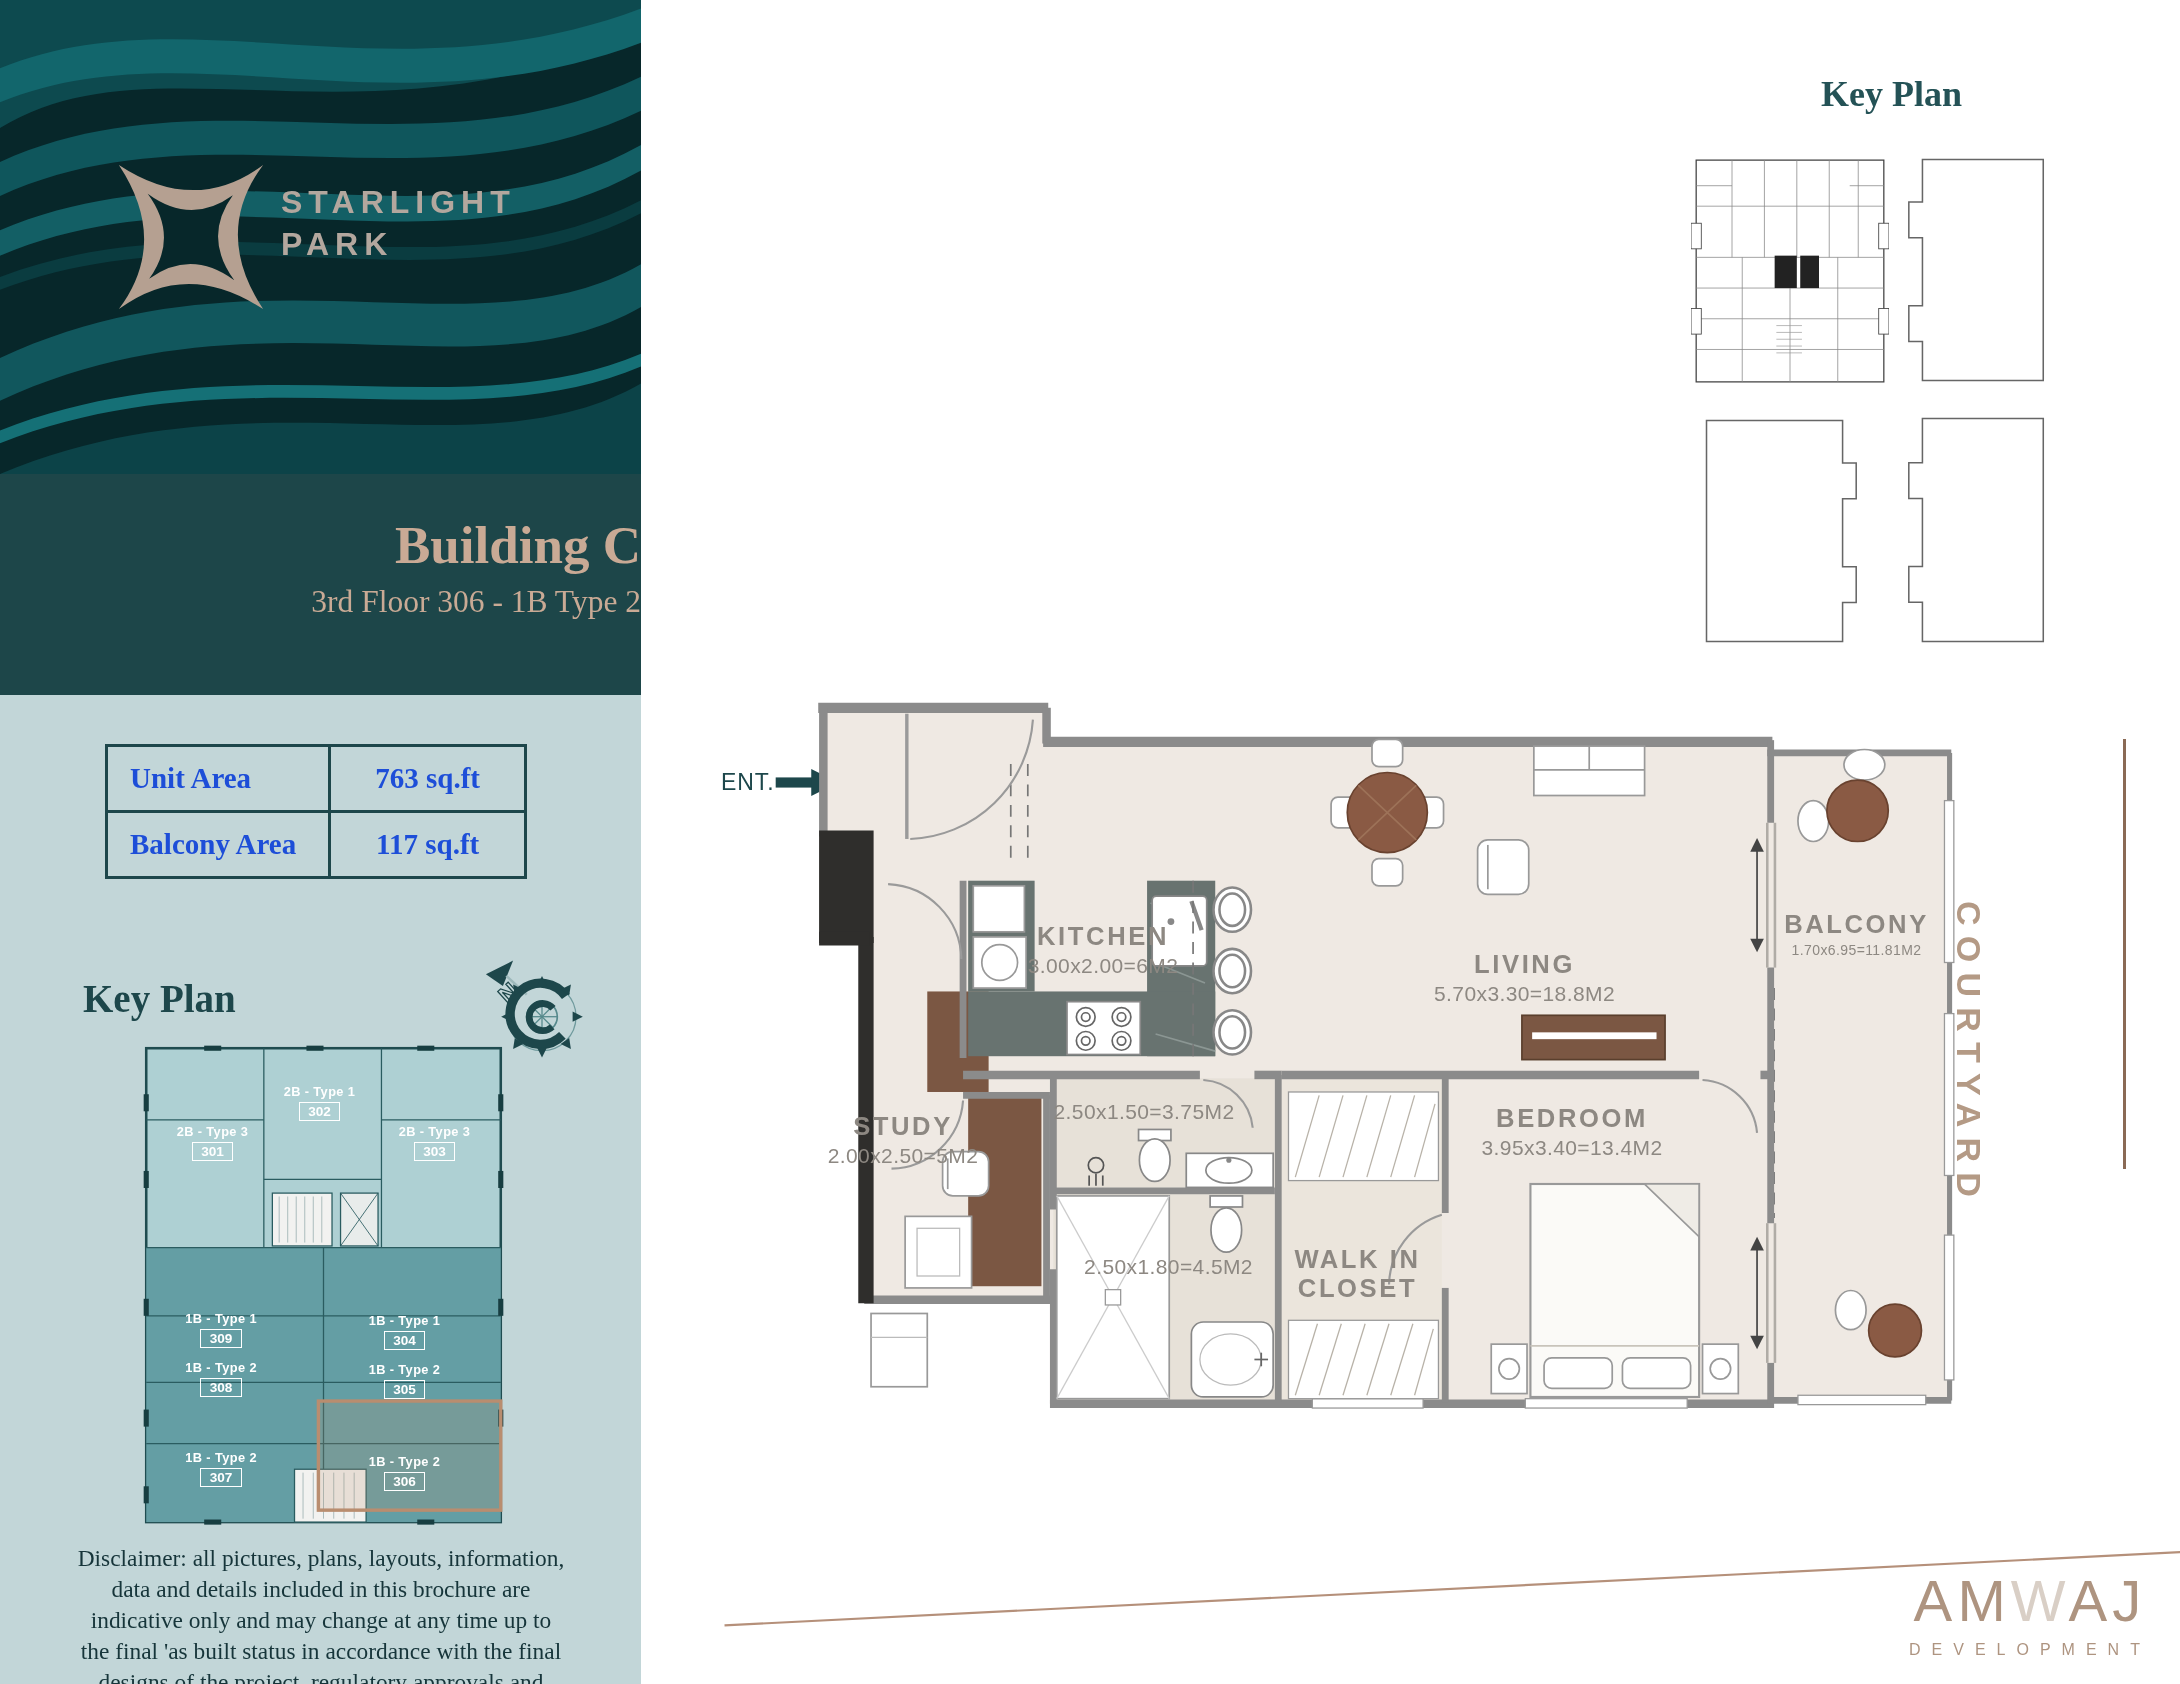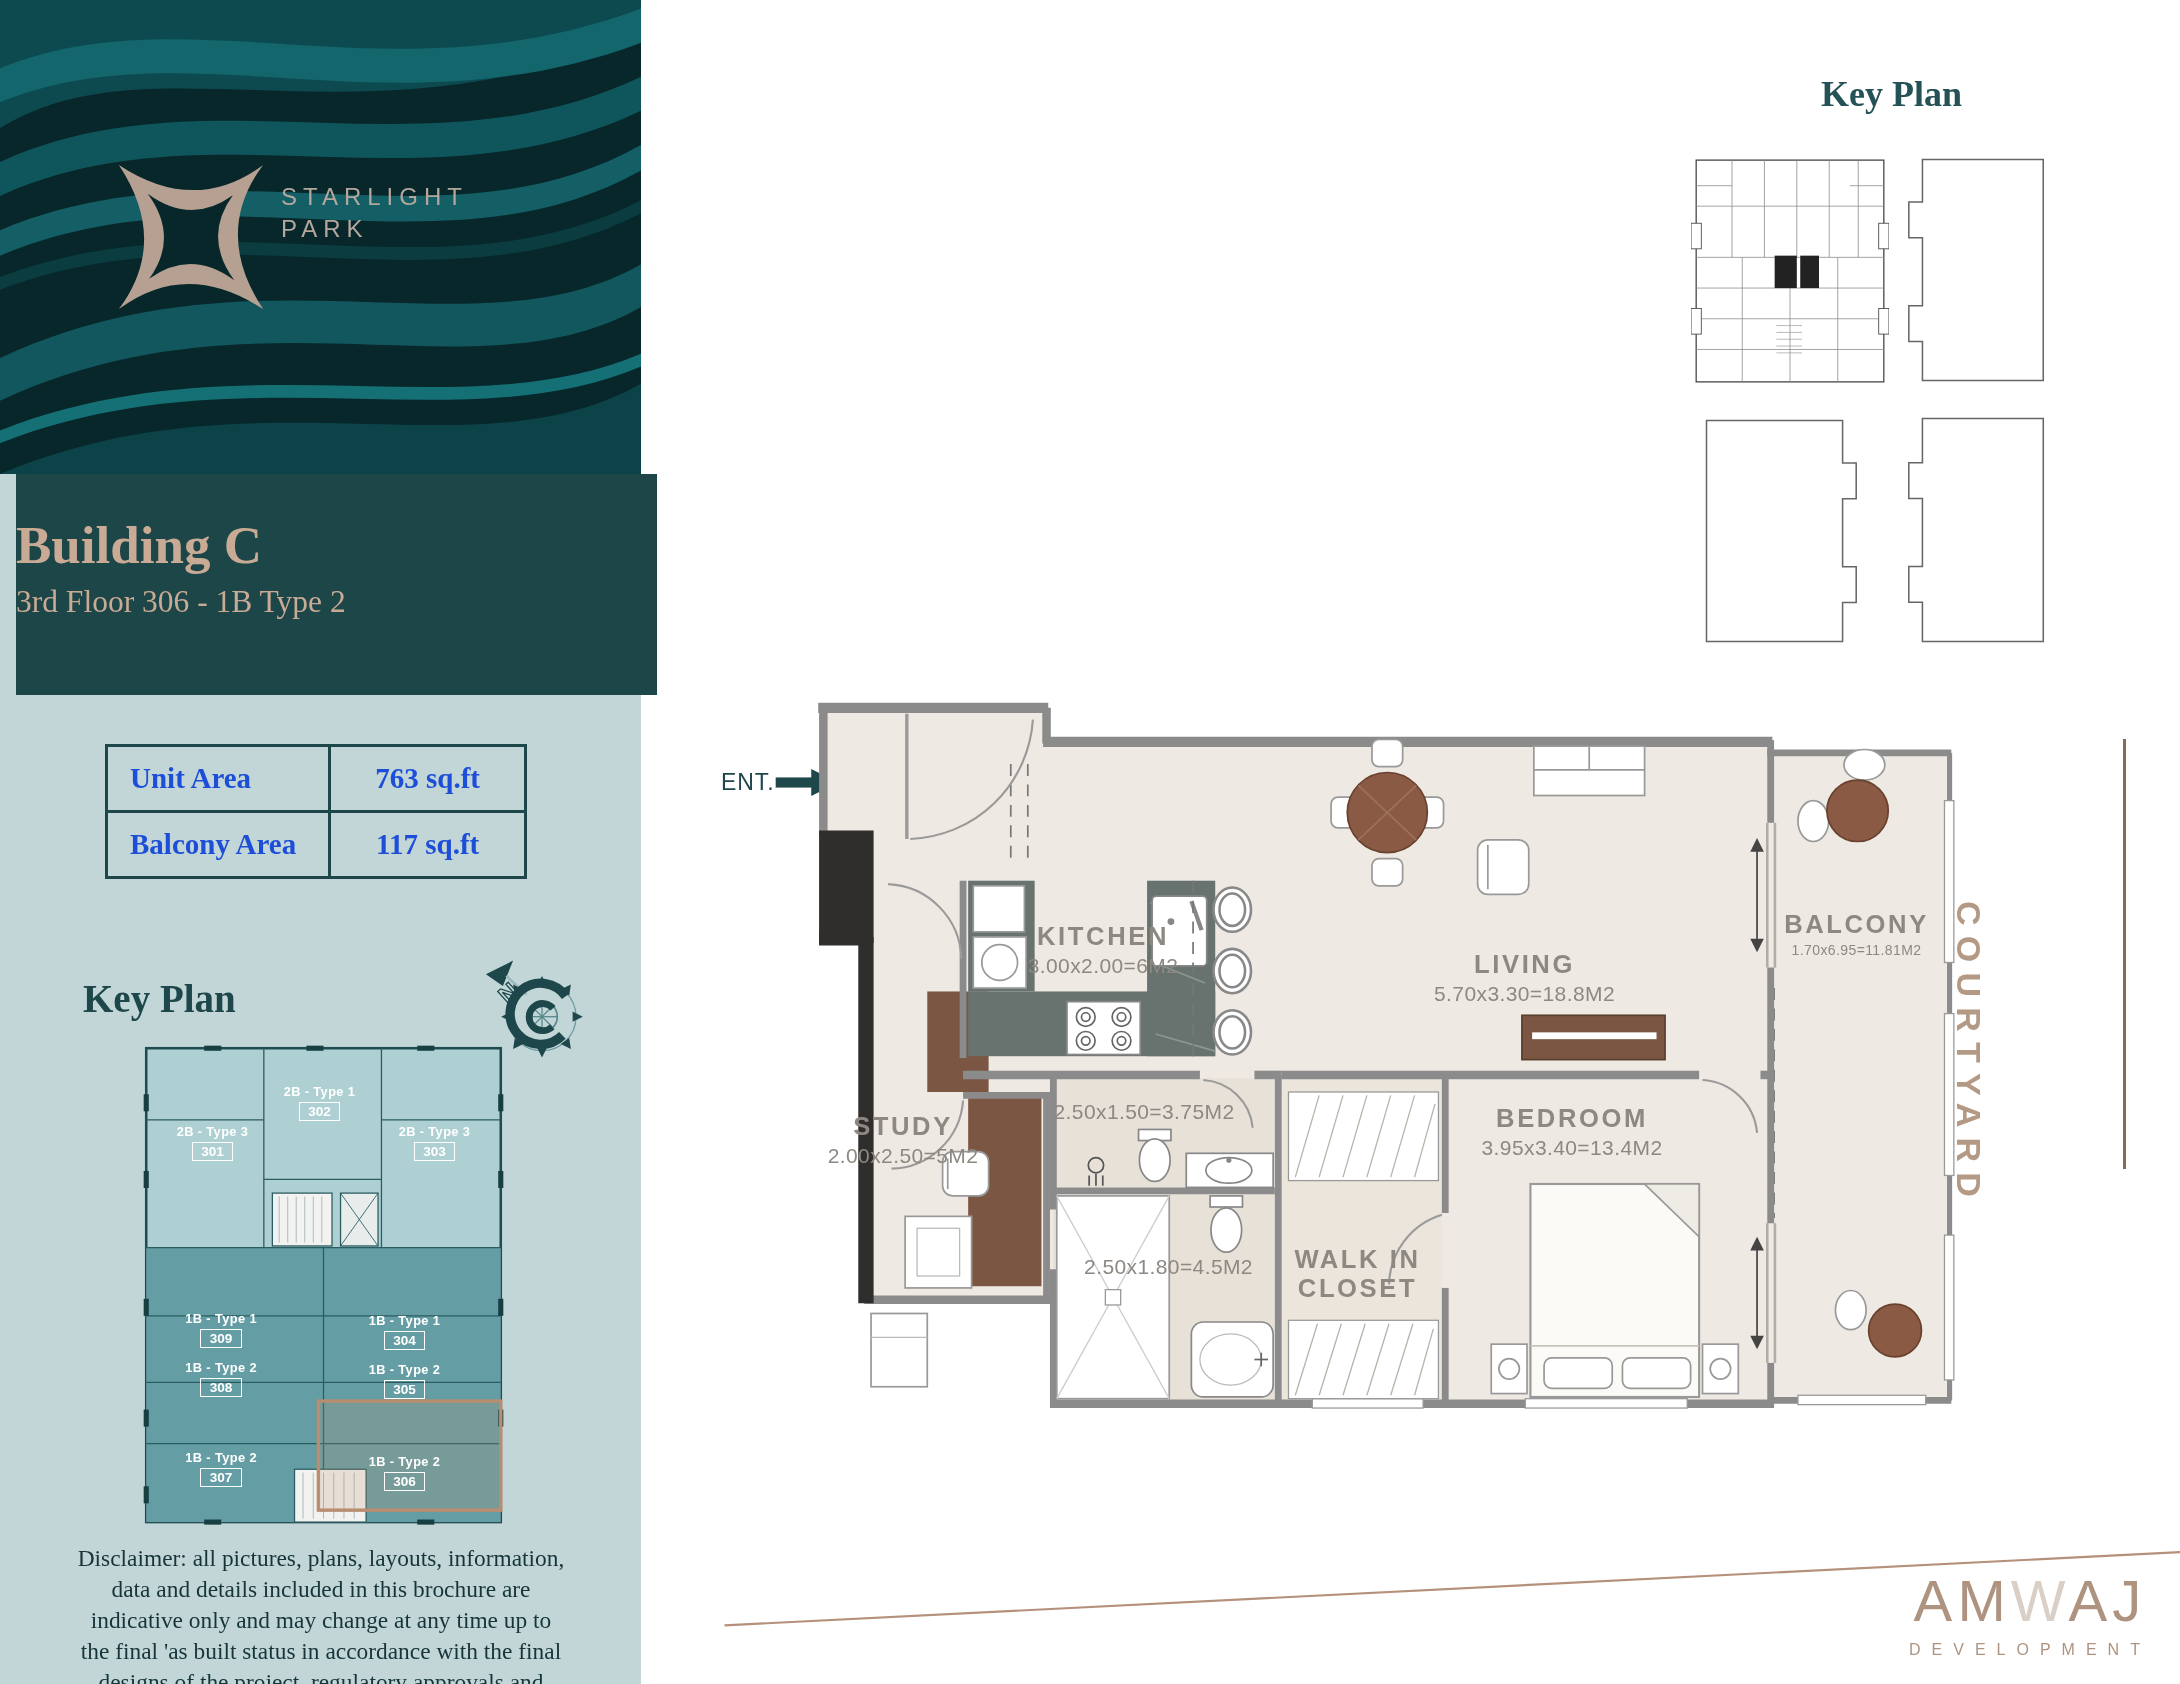--- a/index.html
+++ b/index.html
@@ -4,24 +4,24 @@
 <style>
   html,body{margin:0;padding:0;background:#fff;}
   #page{position:relative;width:2181px;height:1685px;background:#ffffff;overflow:hidden;
         font-family:"Liberation Sans",sans-serif;}
   .abs{position:absolute;}
 
   
   #sidebar{position:absolute;left:0;top:0;width:641px;height:1685px;background:#c2d6d8;}
   #hero{position:absolute;left:0;top:0;width:641px;height:474px;background:#082528;overflow:hidden;}
   #logo-row{position:absolute;left:0;top:128px;width:641px;height:221px;}
-  #logo-text{position:absolute;left:281px;top:53px;color:#b3a79e;font-size:24px;
-             letter-spacing:6px;line-height:1.32;font-weight:400;}
-  #title-panel{position:absolute;left:16px;top:474px;width:641px;height:221px;background:#1d4649;
-               text-align:left;color:#c9aa95;font-family:"Liberation Serif",serif;}
+  #logo-text{position:absolute;left:281px;top:53px;color:#b3a79e;font-size:32px;
+             letter-spacing:6px;line-height:1.32;font-weight:700;}
+  #title-panel{position:absolute;left:0;top:474px;width:641px;height:221px;background:#1d4649;
+               text-align:right;color:#c9aa95;font-family:"Liberation Serif",serif;}
   #building-title{margin-top:41px;font-size:53px;font-weight:bold;}
   #building-subtitle{margin-top:8.5px;font-size:31.5px;}
 
   
   #area-table{position:absolute;left:105px;top:744px;width:422px;border-collapse:collapse;}
   #area-table td{border:3.4px solid #1d474b;height:61px;font-family:"Liberation Serif",serif;
                  font-weight:bold;color:#1d4ed8;font-size:29px;}
   #area-table td.lbl{width:211px;padding-left:22px;}
   #area-table td.val{width:210px;text-align:center;}
 

